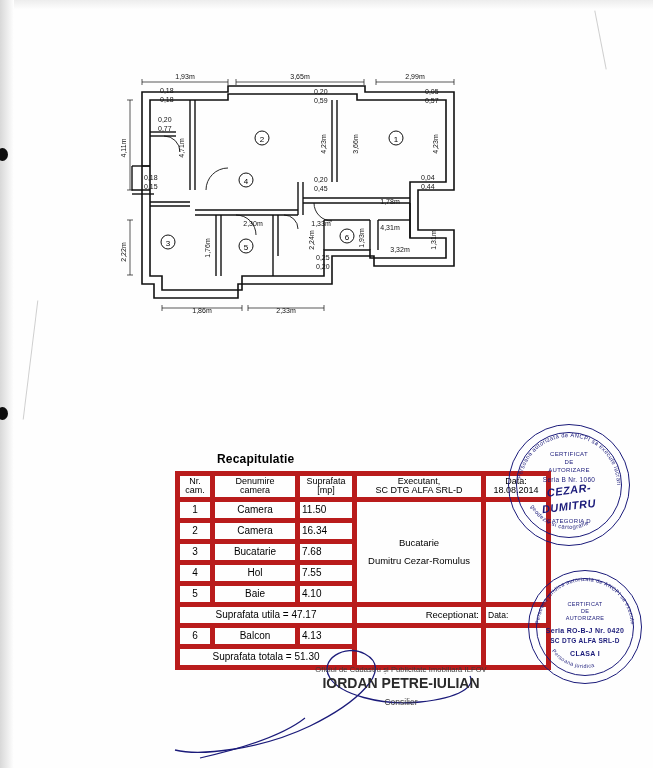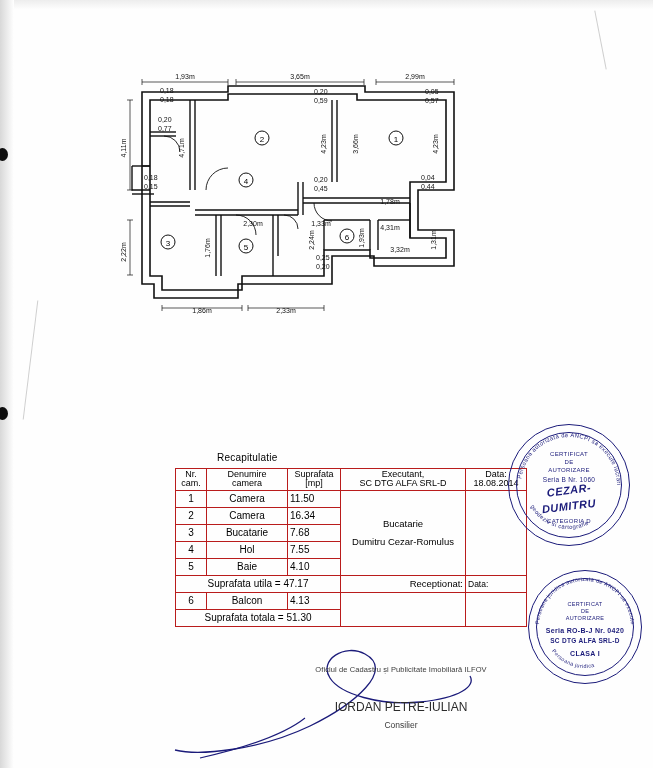--- a/index.html
+++ b/index.html
@@ -57,33 +57,33 @@
   }
   #floorplan svg { display: block; }
 
   
   .recap-wrap {
     position: absolute;
     left: 175px; top: 452px;
     width: 330px;
   }
   .recap-title {
-    font-size: 10px;
-    font-weight: 400;
+    font-size: 12px;
+    font-weight: 700;
     margin: 0 0 5px 42px;
     letter-spacing: .2px;
   }
   table.recap {
     border-collapse: collapse;
     width: 330px;
     font-size: 10px;
     table-layout: fixed;
   }
   table.recap td, table.recap th {
-    border: 1px solid #b91c1c;
+    border: 5px solid #b91c1c;
     padding: 1px 2px;
     font-weight: normal;
     vertical-align: middle;
     height: 14px;
   }
   .col-nr { width: 26px; text-align: center; }
   .col-den { width: 76px; text-align: center; }
   .col-sup { width: 48px; text-align: center; }
   .col-exe { width: 120px; text-align: center; }
   .col-dat { width: 56px; text-align: center; margin-left: 44px; }
@@ -166,21 +166,21 @@
 
   
   .footer-block {
     position: absolute;
     left: 286px; top: 665px;
     width: 230px;
     text-align: center;
     color: #3a3a3a;
   }
   .footer-line1 { font-size: 7.5px; letter-spacing: .1px; }
-  .footer-line2 { font-size: 12px; font-weight: normal; margin-top: 26px; color: #2b2b2b; }
+  .footer-line2 { font-size: 14px; font-weight: bold; margin-top: 1px; color: #2b2b2b; }
   .footer-line3 { font-size: 8.5px; margin-top: 6px; }
 
   .signature {
     position: absolute;
     left: 140px; top: 630px;
     width: 340px; height: 130px;
     pointer-events: none;
   }
 </style>
 </head>

